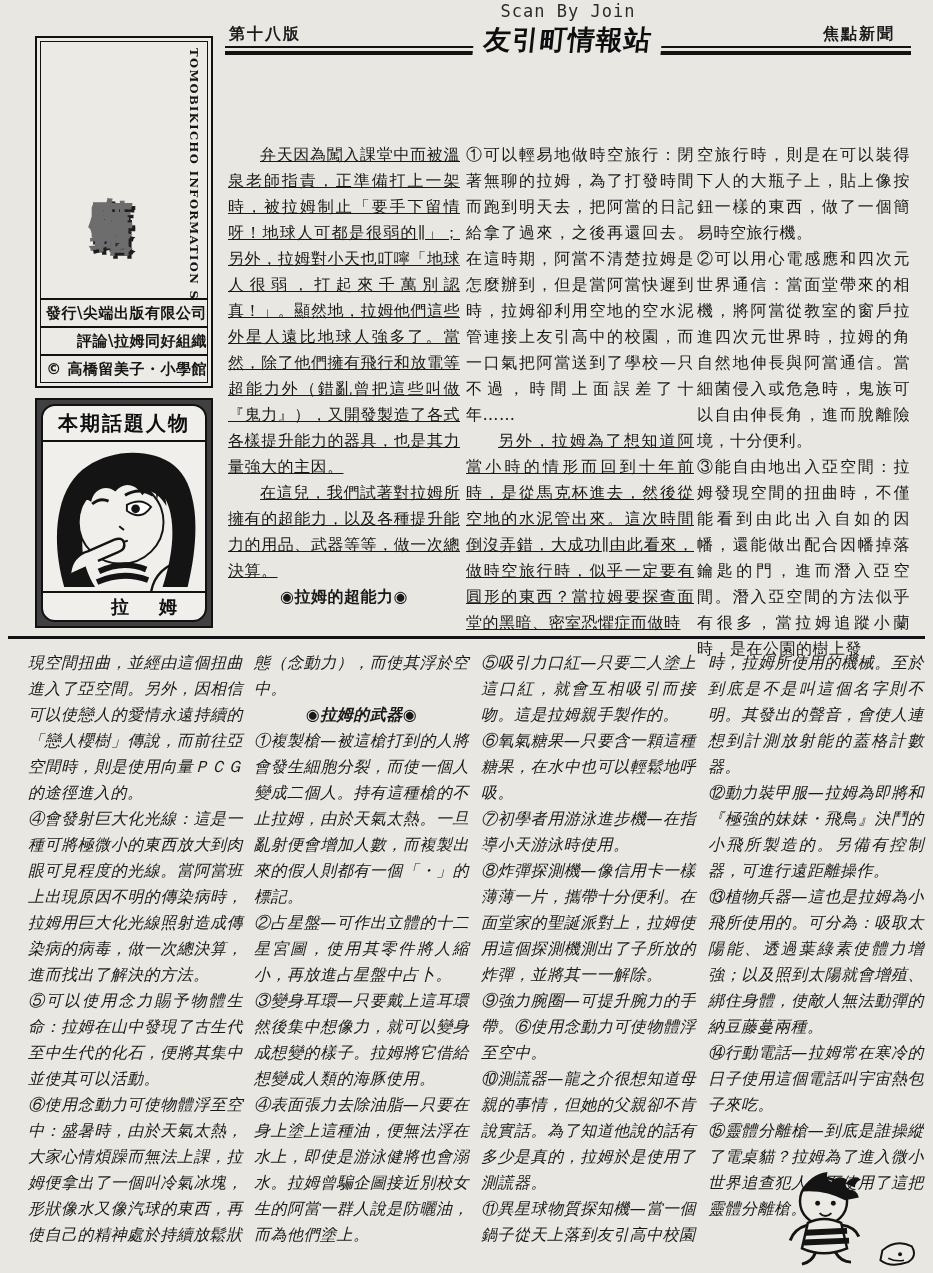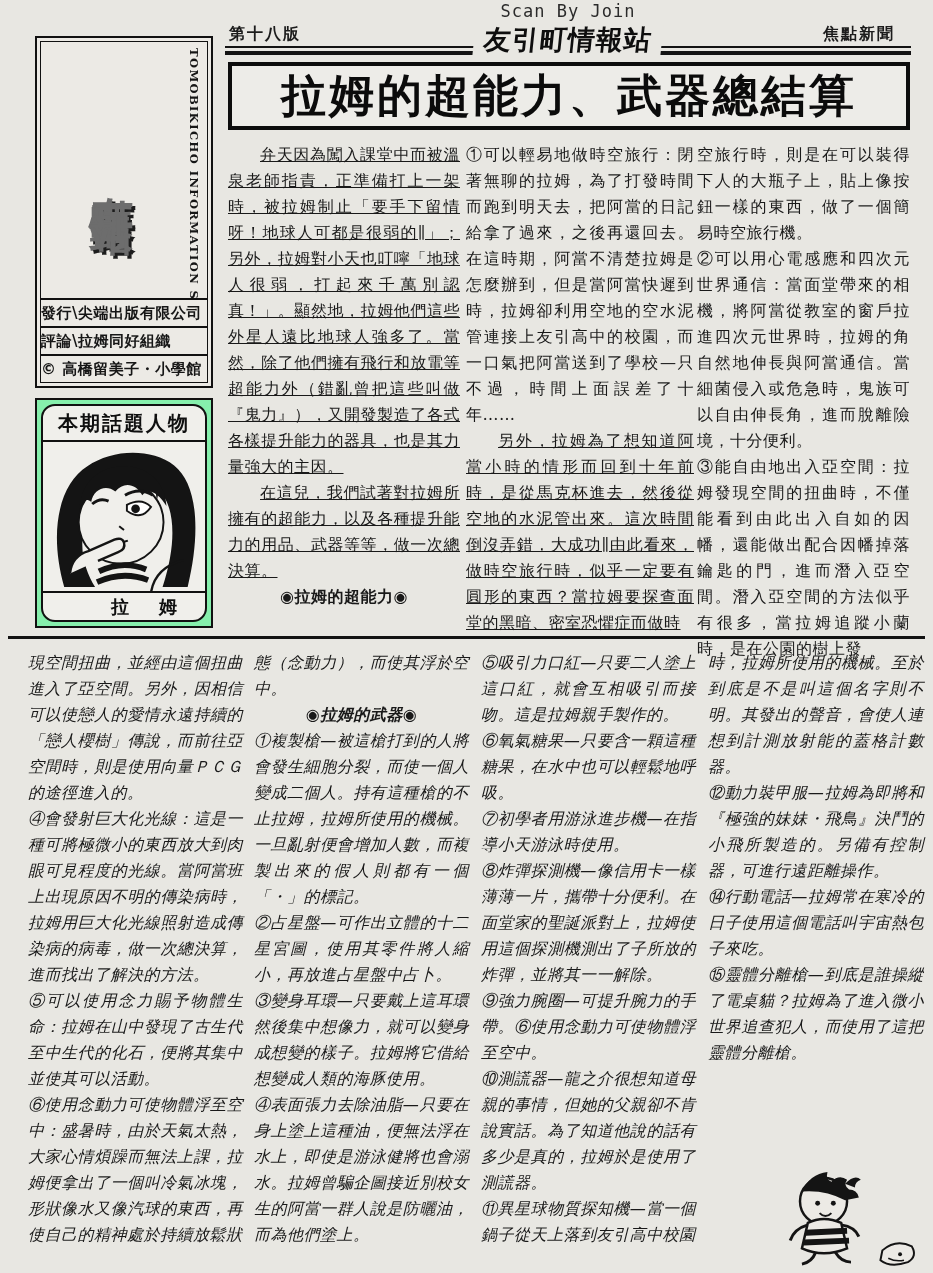--- a/index.html
+++ b/index.html
@@ -39,26 +39,26 @@
     flex:1; display:flex; align-items:center; justify-content:center;
     writing-mode:vertical-rl; font-size:43px; font-weight:900; line-height:1;
     letter-spacing:3px; color:#6d6d6d; text-shadow:3px 3px 0 #1d1d1d; padding-top:4px;
   }
   .masthead-eng {
     width:24px; writing-mode:vertical-rl; font-family:"DejaVu Serif", serif;
     font-size:11.5px; font-weight:700; letter-spacing:1.4px; color:#161616;
     display:flex; align-items:center; padding:6px 2px 0 0; white-space:nowrap;
   }
   .pub-row {
-    border-top:2px solid #111; height:28px; line-height:26px; text-align:left;
+    border-top:2px solid #111; height:28px; line-height:26px; text-align:right;
     font-size:15px; font-weight:700; color:#161616; letter-spacing:0.5px; white-space:nowrap;
   }
   .topic-box {
     position:absolute; left:35px; top:398px; width:178px; height:230px;
-    border:2px solid #111; background:#86efac; padding:4px;
+    border:2px solid #111; background:#404040; padding:4px;
   }
   .topic-inner { border:2px solid #111; border-radius:14px; width:100%; height:100%;
     display:flex; flex-direction:column; overflow:hidden; background:#f0efeb; }
   .topic-title {
     text-align:center; font-size:20px; font-weight:800; letter-spacing:2px;
     padding:4px 0 3px; border-bottom:2px solid #111; color:#0f0f0f;
   }
   .topic-art { flex:1; display:block; width:100%; }
   .topic-caption {
     border-top:2px solid #111; text-align:center; font-size:18px; font-weight:700;
@@ -135,23 +135,20 @@
         <path d="M75,103 q6,4 13,1" stroke="#141414" stroke-width="2" fill="none"></path>
         <path d="M28,138 q2,-18 19,-23 l27,-12 q8,-3 10,3 q2,7 -6,10 l-21,9" fill="#f0efeb" stroke="#141414" stroke-width="2.5"></path>
         <path d="M58,136 q25,-12 49,-2" stroke="#141414" stroke-width="6" fill="none"></path>
         <path d="M56,147 q27,-12 53,-2" stroke="#141414" stroke-width="6" fill="none"></path>
         <path d="M112,158 q4,-26 34,-34" stroke="#141414" stroke-width="2.5" fill="none"></path>
       </svg>
       <div class="topic-caption">拉　姆</div>
     </div>
   </div>
 
-  <div class="article-title-box">
-    <span class="article-title">拉姆的超能力、武器總結算</span>
-  </div>
 
   <div class="col top-col1">
     <p class="indent">弁天因為闖入課堂中而被溫泉老師指責，正準備打上一架時，被拉姆制止「要手下留情呀！地球人可都是很弱的∥」；另外，拉姆對小天也叮嚀「地球人很弱，打起來千萬別認真！」。顯然地，拉姆他們這些外星人遠比地球人強多了。當然，除了他們擁有飛行和放電等超能力外（錯亂曾把這些叫做『鬼力』），又開發製造了各式各樣提升能力的器具，也是其力量強大的主因。</p>
     <p class="indent">在這兒，我們試著對拉姆所擁有的超能力，以及各種提升能力的用品、武器等等，做一次總決算。</p>
     <p class="sec-head">◉拉姆的超能力◉</p>
   </div>
   <div class="col top-col2">
     <p>①可以輕易地做時空旅行：閉著無聊的拉姆，為了打發時間而跑到明天去，把阿當的日記給拿了過來，之後再還回去。在這時期，阿當不清楚拉姆是怎麼辦到，但是當阿當快遲到時，拉姆卻利用空地的空水泥管連接上友引高中的校園，而一口氣把阿當送到了學校—只不過，時間上面誤差了十年……</p>
     <p class="indent">另外，拉姆為了想知道阿當小時的情形而回到十年前時，是從馬克杯進去，然後從空地的水泥管出來。這次時間倒沒弄錯，大成功∥由此看來，做時空旅行時，似乎一定要有圓形的東西？當拉姆要探查面堂的黑暗、密室恐懼症而做時</p>
   </div>
@@ -165,37 +162,38 @@
 
   <div class="col bottom-col bot-col1">
     <p>現空間扭曲，並經由這個扭曲進入了亞空間。另外，因相信可以使戀人的愛情永遠持續的「戀人櫻樹」傳說，而前往亞空間時，則是使用向量ＰＣＧ的途徑進入的。</p>
     <p>④會發射巨大化光線：這是一種可將極微小的東西放大到肉眼可見程度的光線。當阿當班上出現原因不明的傳染病時，拉姆用巨大化光線照射造成傳染病的病毒，做一次總決算，進而找出了解決的方法。</p>
     <p>⑤可以使用念力賜予物體生命：拉姆在山中發現了古生代至中生代的化石，便將其集中並使其可以活動。</p>
     <p>⑥使用念動力可使物體浮至空中：盛暑時，由於天氣太熱，大家心情煩躁而無法上課，拉姆便拿出了一個叫冷氣冰塊，形狀像水又像汽球的東西，再使自己的精神處於持續放鬆狀</p>
   </div>
   <div class="col bottom-col bot-col2">
     <p>態（念動力），而使其浮於空中。</p>
     <p class="sec-head">◉拉姆的武器◉</p>
-    <p>①複製槍—被這槍打到的人將會發生細胞分裂，而使一個人變成二個人。持有這種槍的不止拉姆，拉姆所使用的機械。一旦亂射便會增加人數，而複製出來的假人則都有一個「・」的標記。</p>
+    <p>①複製槍—被這槍打到的人將會發生細胞分裂，而使一個人變成二個人。持有這種槍的不止拉姆，由於天氣太熱。一旦亂射便會增加人數，而複製出來的假人則都有一個「・」的標記。</p>
     <p>②占星盤—可作出立體的十二星宮圖，使用其零件將人縮小，再放進占星盤中占卜。</p>
     <p>③變身耳環—只要戴上這耳環然後集中想像力，就可以變身成想變的樣子。拉姆將它借給想變成人類的海豚使用。</p>
     <p>④表面張力去除油脂—只要在身上塗上這種油，便無法浮在水上，即使是游泳健將也會溺水。拉姆曾騙企圖接近別校女生的阿當一群人說是防曬油，而為他們塗上。</p>
   </div>
   <div class="col bottom-col bot-col3">
     <p>⑤吸引力口紅—只要二人塗上這口紅，就會互相吸引而接吻。這是拉姆親手製作的。</p>
     <p>⑥氧氣糖果—只要含一顆這種糖果，在水中也可以輕鬆地呼吸。</p>
     <p>⑦初學者用游泳進步機—在指導小天游泳時使用。</p>
     <p>⑧炸彈探測機—像信用卡一樣薄薄一片，攜帶十分便利。在面堂家的聖誕派對上，拉姆使用這個探測機測出了子所放的炸彈，並將其一一解除。</p>
     <p>⑨強力腕圈—可提升腕力的手帶。⑥使用念動力可使物體浮至空中。</p>
     <p>⑩測謊器—龍之介很想知道母親的事情，但她的父親卻不肯說實話。為了知道他說的話有多少是真的，拉姆於是使用了測謊器。</p>
     <p>⑪異星球物質探知機—當一個鍋子從天上落到友引高中校園</p>
   </div>
   <div class="col bottom-col bot-col4">
     <p>時，拉姆所使用的機械。至於到底是不是叫這個名字則不明。其發出的聲音，會使人連想到計測放射能的蓋格計數器。</p>
     <p>⑫動力裝甲服—拉姆為即將和『極強的妹妹・飛鳥』決鬥的小飛所製造的。另備有控制器，可進行遠距離操作。</p>
+    <p>⑬植物兵器—這也是拉姆為小飛所使用的。可分為：吸取太陽能、透過葉綠素使體力增強；以及照到太陽就會增殖、綁住身體，使敵人無法動彈的納豆藤蔓兩種。</p>
     <p>⑭行動電話—拉姆常在寒冷的日子使用這個電話叫宇宙熱包子來吃。</p>
     <p>⑮靈體分離槍—到底是誰操縱了電桌貓？拉姆為了進入微小世界追查犯人，而使用了這把靈體分離槍。</p>
   </div>
 
   <svg class="mascot" viewBox="0 0 160 106">
     <circle cx="52" cy="36" r="24" fill="#eceae5" stroke="#141414" stroke-width="2.5"></circle>
     <path d="M30,26 q8,-18 26,-20 q-2,8 4,10 q8,-8 16,-2 q-4,6 2,10 q8,0 10,8 l-14,3 q-20,-11 -44,-9 z" fill="#141414"></path>
     <path d="M74,18 q10,-10 16,-4 q-6,2 -6,8 z" fill="#141414"></path>
     <circle cx="46" cy="38" r="2.5" fill="#141414"></circle>
     <circle cx="62" cy="38" r="2.5" fill="#141414"></circle>

